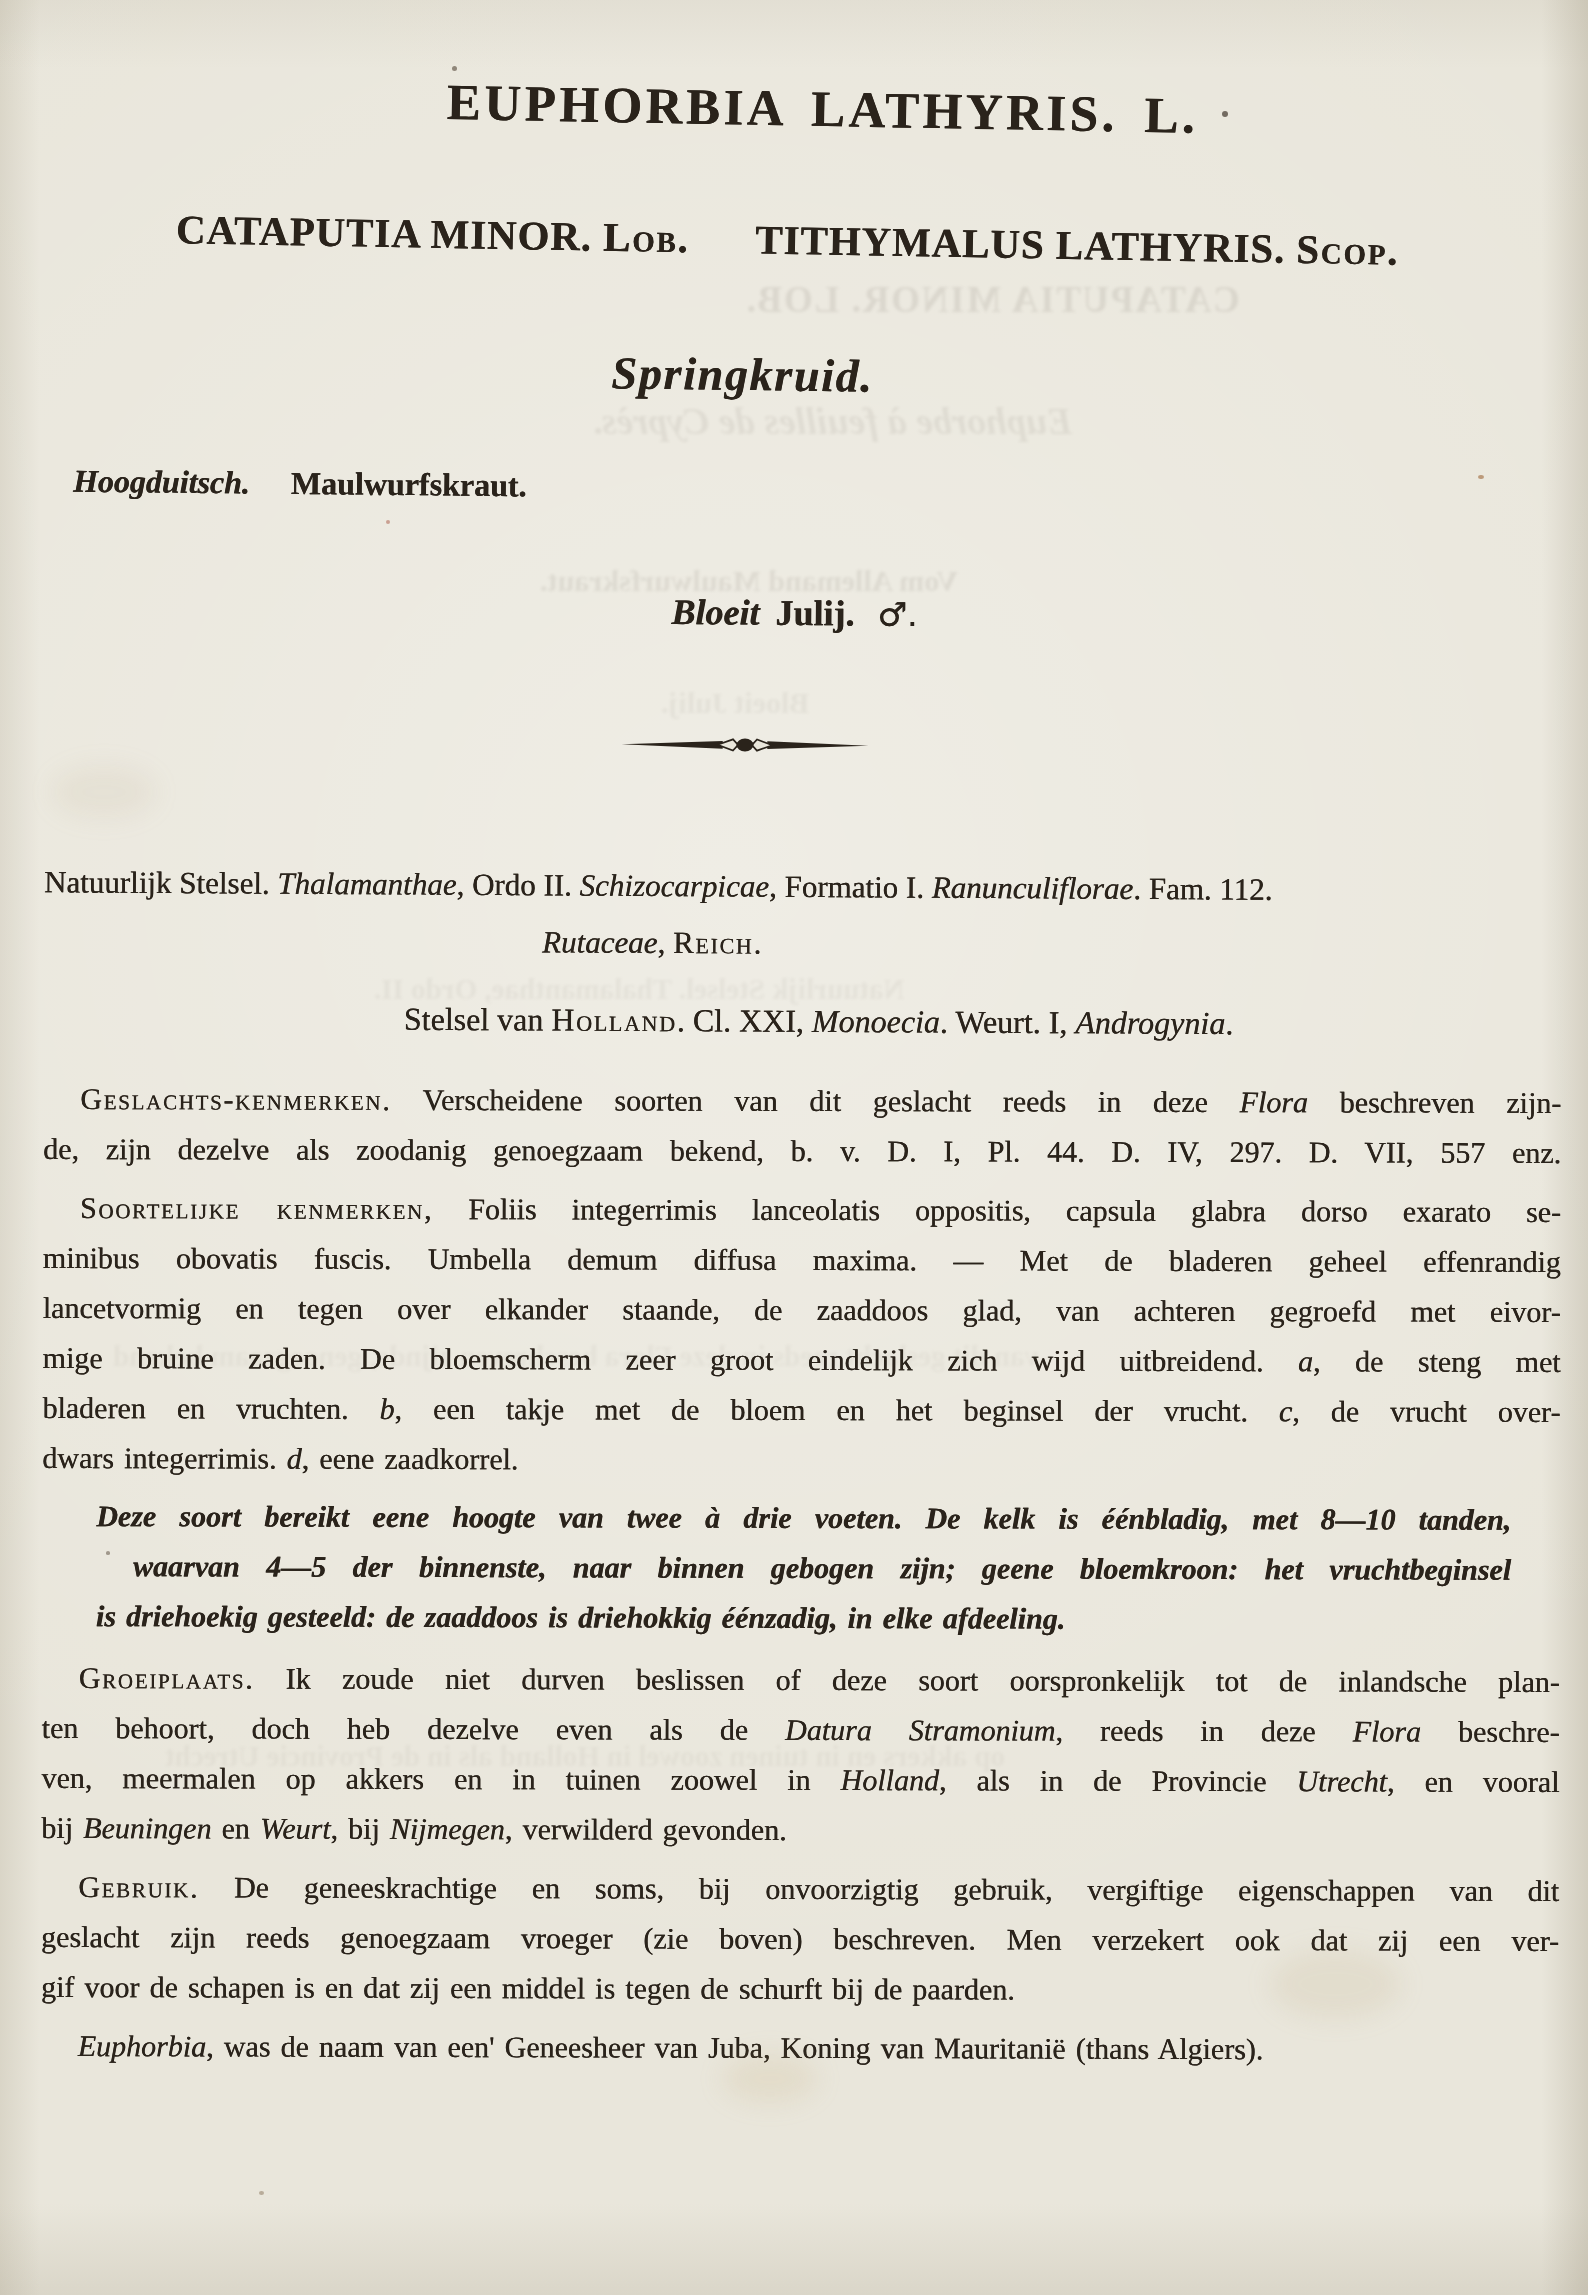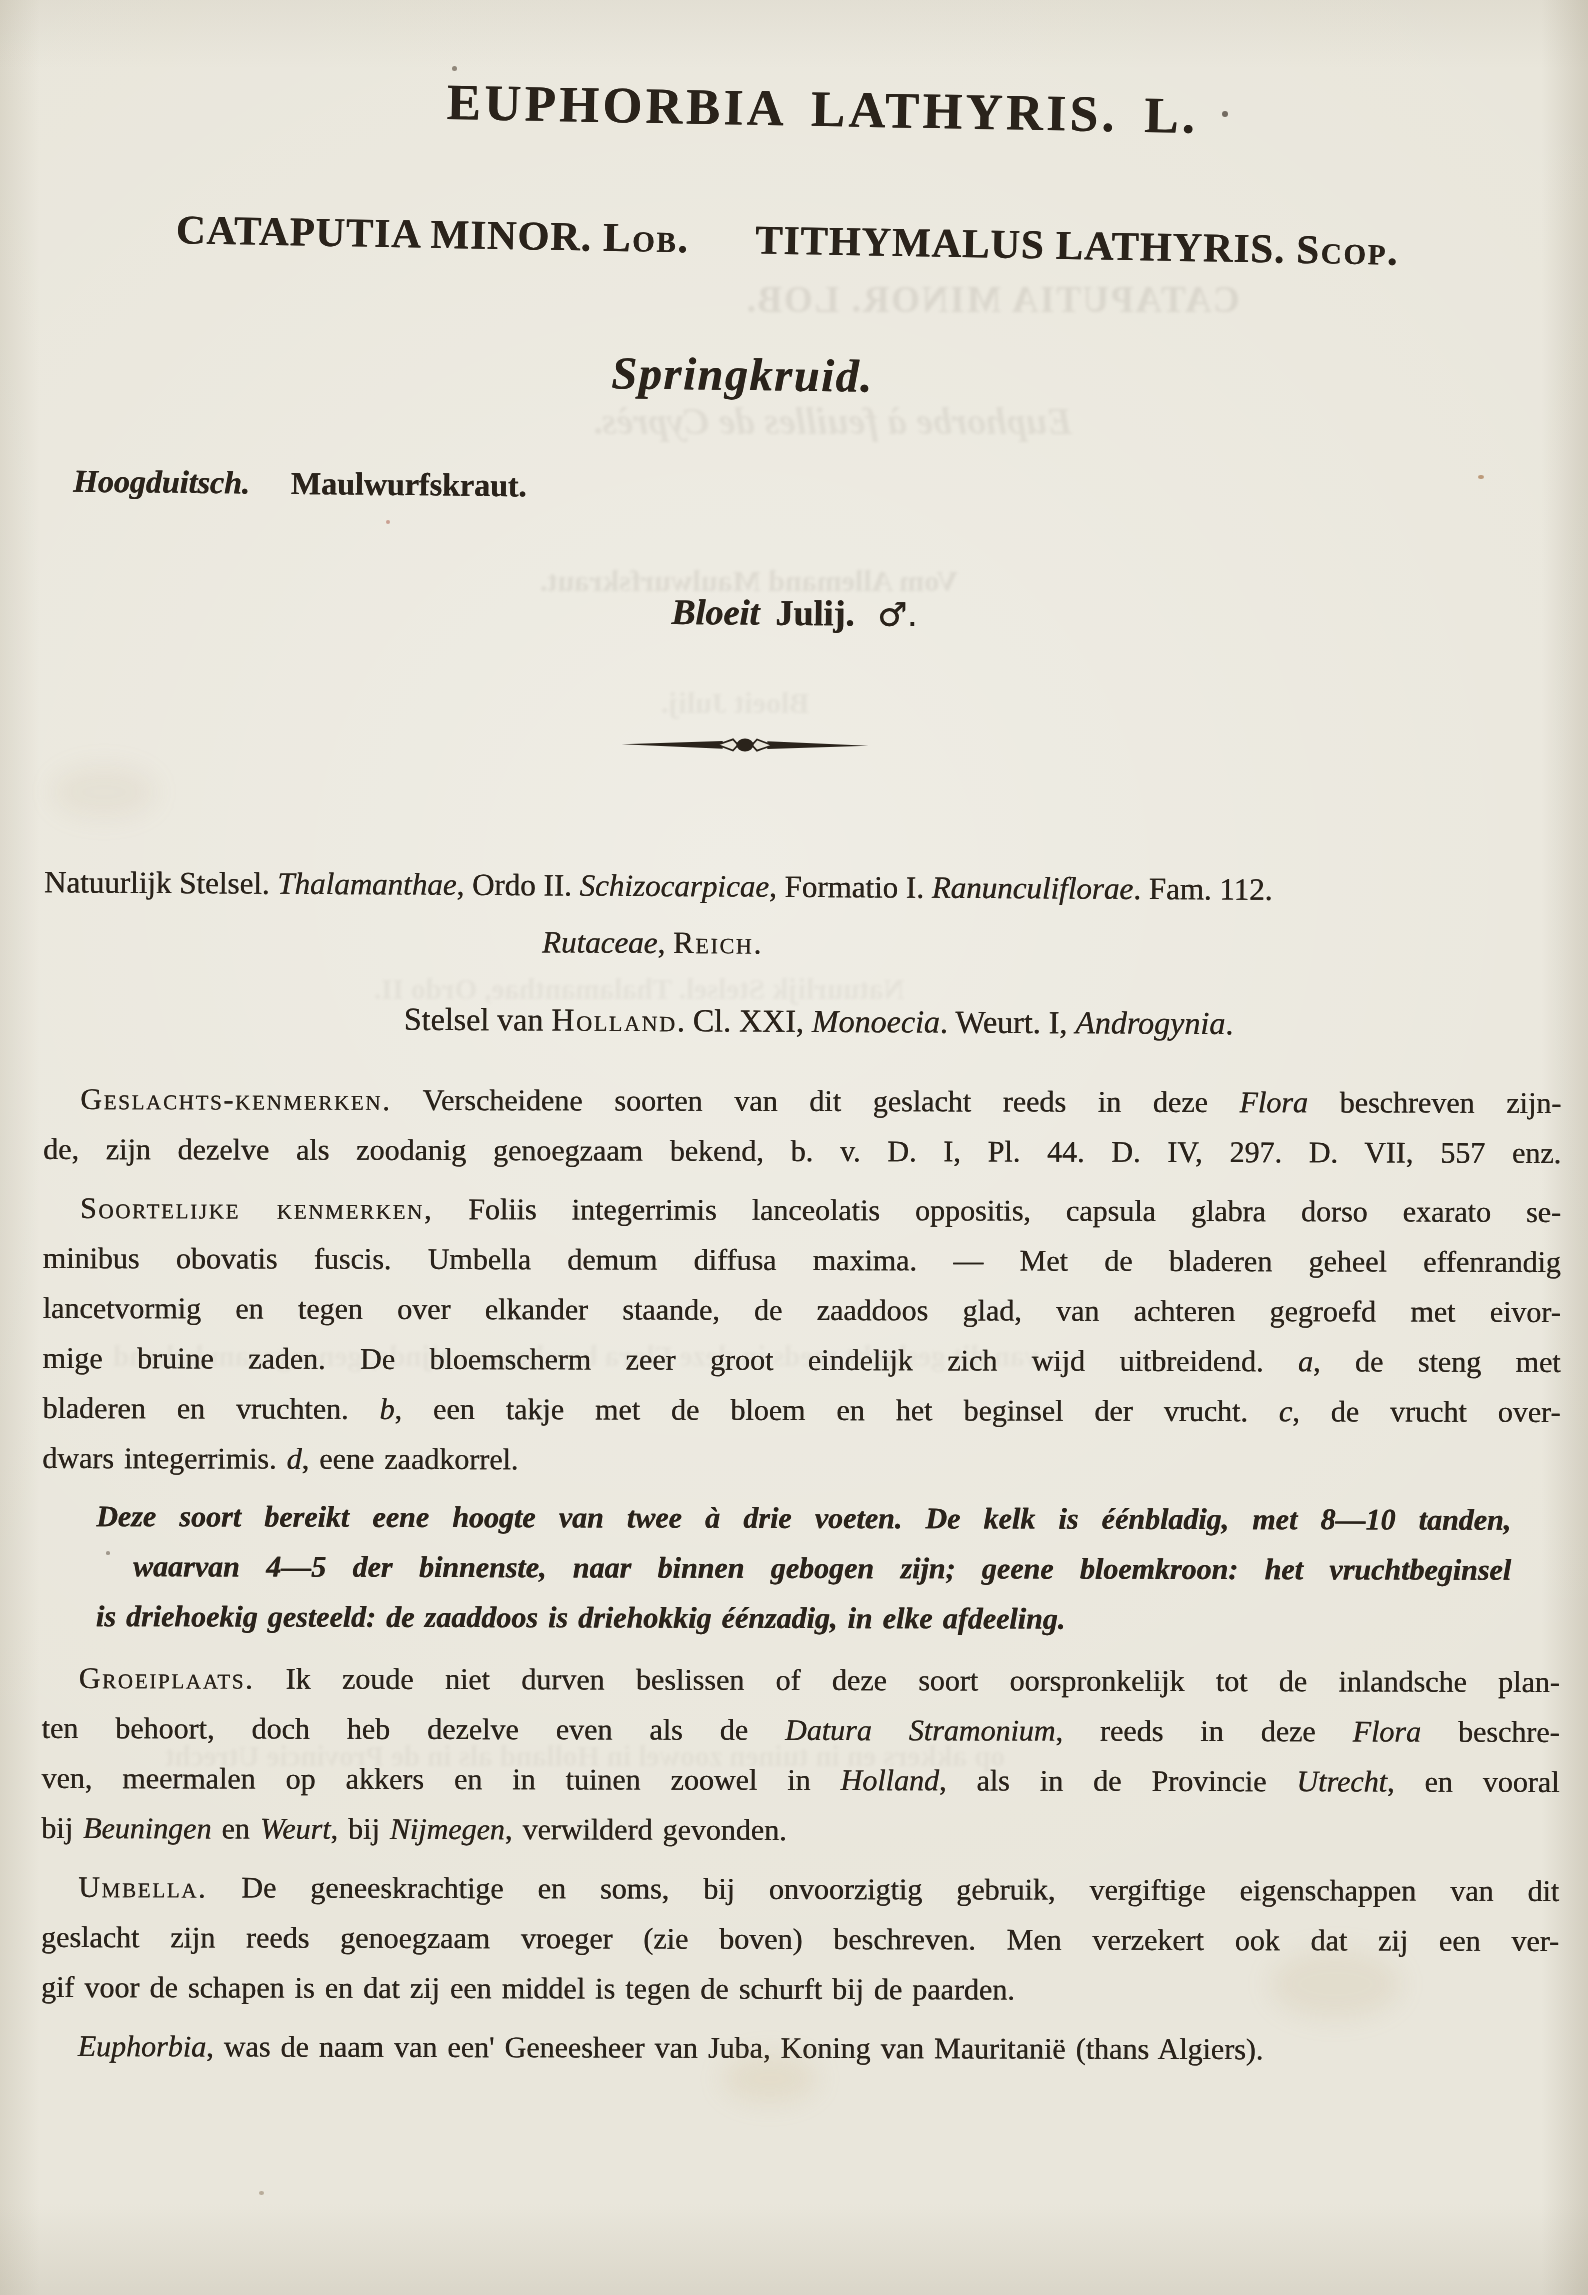--- a/index.html
+++ b/index.html
@@ -182,21 +182,21 @@
         <div class="tl ind"><span>waarvan 4—5 der binnenste, naar binnen gebogen zijn; geene bloemkroon: het vruchtbeginsel</span></div>
         <div class="tl last"><span>is driehoekig gesteeld: de zaaddoos is driehokkig éénzadig, in elke afdeeling.</span></div>
       </div>
     <div class="para">
         <div class="tl ind"><span class="s-sc">Groeiplaats.</span><span>  Ik zoude niet durven beslissen of deze soort oorspronkelijk tot de inlandsche plan-</span></div>
         <div class="tl"><span>ten behoort, doch heb dezelve even als de </span><span class="s-i">Datura Stramonium</span><span>, reeds in deze </span><span class="s-i">Flora</span><span> beschre-</span></div>
         <div class="tl"><span>ven, meermalen op akkers en in tuinen zoowel in </span><span class="s-i">Holland</span><span>, als in de Provincie </span><span class="s-i">Utrecht</span><span>, en vooral</span></div>
         <div class="tl last"><span>bij </span><span class="s-i">Beuningen</span><span> en </span><span class="s-i">Weurt</span><span>, bij </span><span class="s-i">Nijmegen</span><span>, verwilderd gevonden.</span></div>
       </div>
     <div class="para">
-        <div class="tl ind"><span class="s-sc">Umbella.</span><span>  De geneeskrachtige en soms, bij onvoorzigtig gebruik, vergiftige eigenschappen van dit</span></div>
+        <div class="tl ind"><span class="s-sc">Gebruik.</span><span>  De geneeskrachtige en soms, bij onvoorzigtig gebruik, vergiftige eigenschappen van dit</span></div>
         <div class="tl"><span>geslacht zijn reeds genoegzaam vroeger (zie boven) beschreven.  Men verzekert ook dat zij een ver-</span></div>
         <div class="tl last"><span>gif voor de schapen is en dat zij een middel is tegen de schurft bij de paarden.</span></div>
       </div>
     <div class="para">
         <div class="tl last ind"><span class="s-i">Euphorbia</span><span>, was de naam van een' Geneesheer van Juba, Koning van Mauritanië (thans Algiers).</span></div>
       </div>
   </div>
 
   <div class="speck sp1"></div>
   <div class="speck sp2"></div>

